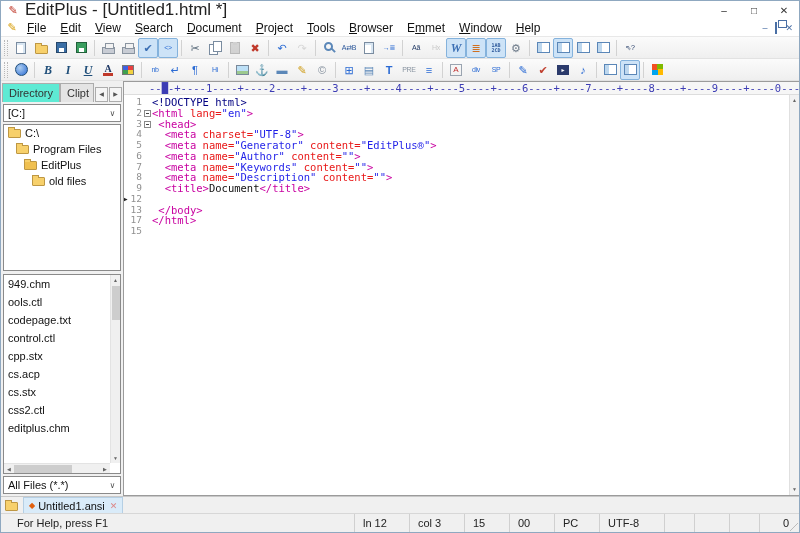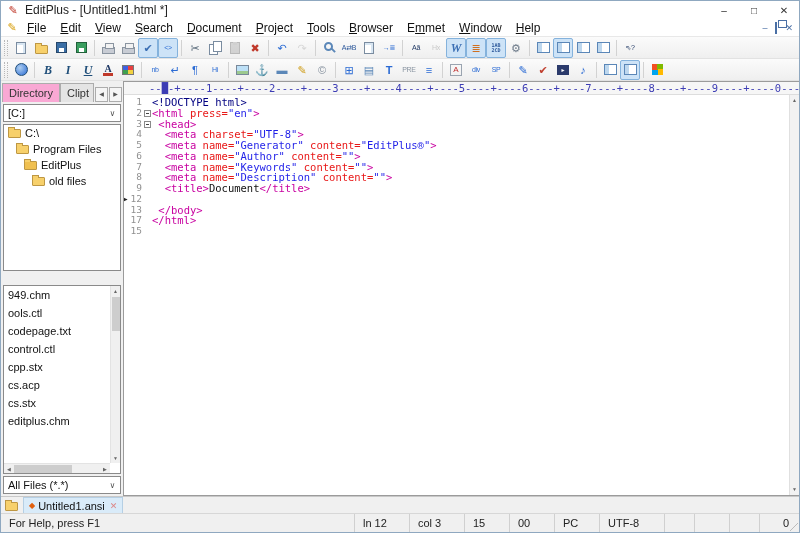--- a/index.html
+++ b/index.html
@@ -3,21 +3,21 @@
 <meta charset="utf-8">
 <style>
   html,body{margin:0;padding:0;background:#444;}
   *{box-sizing:border-box;}
   #app{width:800px;height:533px;background:#F0F0F0;font-family:"Liberation Sans",sans-serif;
        font-size:12px;color:#111;display:flex;flex-direction:column;overflow:hidden;
        border:1px solid #8FA8C0;position:relative;}
   
   .titlebar{height:18px;background:#fff;display:flex;align-items:center;flex:0 0 18px;}
   .app-icon{width:16px;text-align:center;color:#C0392B;font-size:11px;margin-left:4px;}
-  .title-text{margin-left:4px;font-size:12px;color:#222;flex:1;}
+  .title-text{margin-left:4px;font-size:17px;color:#222;flex:1;}
   .win-btn{width:30px;height:18px;text-align:center;line-height:17px;font-size:10px;color:#333;
            background:#fff;border:none;padding:0;font-family:inherit;}
   
   .menubar{height:18px;background:#fff;display:flex;align-items:center;flex:0 0 18px;border-bottom:1px solid #E8E8E8;}
   .mdi-doc-icon{width:16px;text-align:center;color:#D8A010;font-size:11px;margin-left:3px;}
   .menu-items{display:flex;flex:1;height:100%;align-items:center;}
   .menu-item{padding:0 7px;font-size:12px;color:#111;line-height:18px;}
   .mdi-ctrls{display:flex;align-items:center;margin-right:6px;gap:8px;}
   .mdi-btn{font-size:9px;color:#4A6FA5;line-height:10px;background:none;border:none;padding:0;font-family:inherit;}
   .mdi-restore{width:8px;height:7px;border:1px solid #4A6FA5;position:relative;background:#fff;}
@@ -60,34 +60,34 @@
   .k-palette{width:12px;height:10px;border:1px solid #777;background:conic-gradient(#E84040 0 25%,#F2D140 0 50%,#40A050 0 75%,#4060E0 0);}
   .k-image{width:13px;height:10px;border:1px solid #78889A;background:linear-gradient(180deg,#BDE0F7 0 5px,#9CC98F 5px);}
   .k-video{width:12px;height:10px;background:#2B3A6B;color:#fff;font-size:6px;line-height:10px;text-align:center;}
   .k-winlogo{width:11px;height:11px;background:conic-gradient(#7FBA00 0 25%,#FFB900 0 50%,#00A4EF 0 75%,#F25022 0);}
   
   .main{flex:1;display:flex;min-height:0;background:#E8E8E8;}
   .sidebar{flex:0 0 110px;display:flex;flex-direction:column;background:#F0F0F0;min-height:0;}
   .side-tabs{height:21px;display:flex;align-items:flex-end;padding:2px 1px 0 1px;}
   .side-tab{height:19px;padding:0 6px;font-size:11px;line-height:18px;border:1px solid #ACACAC;border-bottom:none;
             background:#E4E4E4;color:#333;white-space:nowrap;overflow:hidden;}
-  .side-tab.active{background:#f9a8d4;position:relative;z-index:2;}
+  .side-tab.active{background:#5eead4;position:relative;z-index:2;}
   .side-tab.clip{max-width:34px;margin-top:44px;}
   .tab-arrow{width:13px;height:15px;border:1px solid #ACACAC;background:#F5F5F5;font-size:6px;color:#555;
              text-align:center;line-height:13px;padding:0;margin-left:1px;font-family:inherit;}
   .dropdown{height:18px;margin:2px 2px 2px 2px;border:1px solid #8A8A8A;background:#fff;display:flex;
             align-items:center;font-size:11px;padding-left:4px;}
   .dropdown .chev{margin-left:auto;width:15px;text-align:center;color:#555;font-size:8px;}
   .panel{border:1px solid #8A8A8A;background:#fff;margin:0 2px;position:relative;overflow:hidden;}
   .tree-panel{flex:0 0 147px;}
   .tree-row{height:16px;display:flex;align-items:center;font-size:11px;white-space:nowrap;}
   .tree-ficon{flex:0 0 13px;height:9px;background:#F7D06B;border:1px solid #BE9743;border-radius:1px;position:relative;margin-right:4px;}
   .tree-ficon::before{content:"";position:absolute;top:-3px;left:-1px;width:5px;height:2px;background:#F7D06B;border:1px solid #BE9743;border-bottom:none;}
   .tree-ficon.open{background:#F0C050;}
-  .files-panel{flex:1;margin-top:14px;}
+  .files-panel{flex:1;margin-top:3px;}
   .file-row{height:18px;line-height:18px;font-size:11px;padding-left:4px;white-space:nowrap;}
   
   .vscroll{position:absolute;top:0;right:0;bottom:10px;width:10px;background:#F0F0F0;border-left:1px solid #E3E3E3;}
   .vscroll .sb-btn{height:10px;font-size:5px;color:#666;text-align:center;line-height:10px;}
   .vscroll .sb-thumb{position:absolute;top:11px;left:1px;width:8px;height:34px;background:#CDCDCD;}
   .hscroll{position:absolute;left:0;right:10px;bottom:0;height:10px;background:#F0F0F0;border-top:1px solid #E3E3E3;display:flex;}
   .hscroll .sb-btn{width:10px;font-size:5px;color:#666;text-align:center;line-height:10px;}
   .hscroll .sb-thumb{height:8px;margin-top:1px;width:58px;background:#CDCDCD;}
   
   .editor{flex:1;display:flex;flex-direction:column;background:#fff;border:1px solid #9B9B9B;border-right:none;min-width:0;position:relative;}
@@ -109,21 +109,21 @@
   
   .tabrow{height:17px;flex:0 0 17px;background:#F0F0F0;border-top:1px solid #C8C8C8;display:flex;align-items:flex-end;}
   .fm-btn{width:16px;height:16px;background:transparent;border:none;display:flex;align-items:center;justify-content:center;margin-left:2px;padding:0;}
   .doc-tab{height:16px;margin-left:4px;background:#D9EBF9;border:1px solid #B5CFE4;border-bottom:none;
            display:flex;align-items:center;padding:0 5px;font-size:11px;}
   .doc-tab .dmark{color:#E06010;font-size:8px;margin-right:3px;}
   .doc-tab .dclose{color:#D88;font-size:9px;margin-left:5px;}
   
   .statusbar{height:19px;flex:0 0 19px;background:#F0F0F0;border-top:1px solid #D7D7D7;display:flex;
              align-items:center;font-size:11px;color:#222;}
-  .st-help{flex:1;padding-left:8px;}
+  .st-help{flex:1;padding-left:16px;}
   .st-seg{border-left:1px solid #D0D0D0;height:100%;line-height:18px;padding-left:8px;flex:0 0 auto;}
   .st-right{border-left:1px solid #D0D0D0;height:100%;line-height:18px;flex:0 0 40px;text-align:right;padding-right:10px;position:relative;}
   .grip{position:absolute;right:1px;bottom:1px;width:8px;height:8px;
         background:linear-gradient(135deg,transparent 0 46%,#BBB 46% 54%,transparent 54%);}
 </style>
 </head>
 <body>
 
 <div id="app">
 
@@ -390,20 +390,21 @@
         </div>
       <div class="panel files-panel">
         <div id="file-list">
             <div class="file-row">949.chm</div>
             <div class="file-row">ools.ctl</div>
             <div class="file-row">codepage.txt</div>
             <div class="file-row">control.ctl</div>
             <div class="file-row">cpp.stx</div>
             <div class="file-row">cs.acp</div>
             <div class="file-row">cs.stx</div>
+            <div class="file-row">css2.ctl</div>
             <div class="file-row">editplus.chm</div>
           </div>
         <div class="vscroll">
           <div class="sb-btn">▲</div>
           <div class="sb-thumb"></div>
           <div class="sb-btn" style="position:absolute;bottom:0;width:100%;">▼</div>
         </div>
         <div class="hscroll">
           <div class="sb-btn">◀</div>
           <div class="sb-thumb"></div>
@@ -424,21 +425,21 @@
             <span class="cl-num">1</span>
             <span class="cl-fold"></span>
             <span class="cl-code"><span class="c-d">&lt;!DOCTYPE html&gt;</span></span>
           </div>
           <div class="code-line">
             <span class="cl-mark"></span>
             <span class="cl-num">2</span>
             <span class="cl-fold">
               <span class="foldbox"></span>
             </span>
-            <span class="cl-code"><span class="c-t">&lt;html </span><span class="c-a">press=</span><span class="c-v">"en"</span><span class="c-t">&gt;</span></span>
+            <span class="cl-code"><span class="c-t">&lt;html </span><span class="c-a">lang=</span><span class="c-v">"en"</span><span class="c-t">&gt;</span></span>
           </div>
           <div class="code-line">
             <span class="cl-mark"></span>
             <span class="cl-num">3</span>
             <span class="cl-fold">
               <span class="foldbox"></span>
             </span>
             <span class="cl-code"><span class="c-p"> </span><span class="c-t">&lt;head&gt;</span></span>
           </div>
           <div class="code-line">

